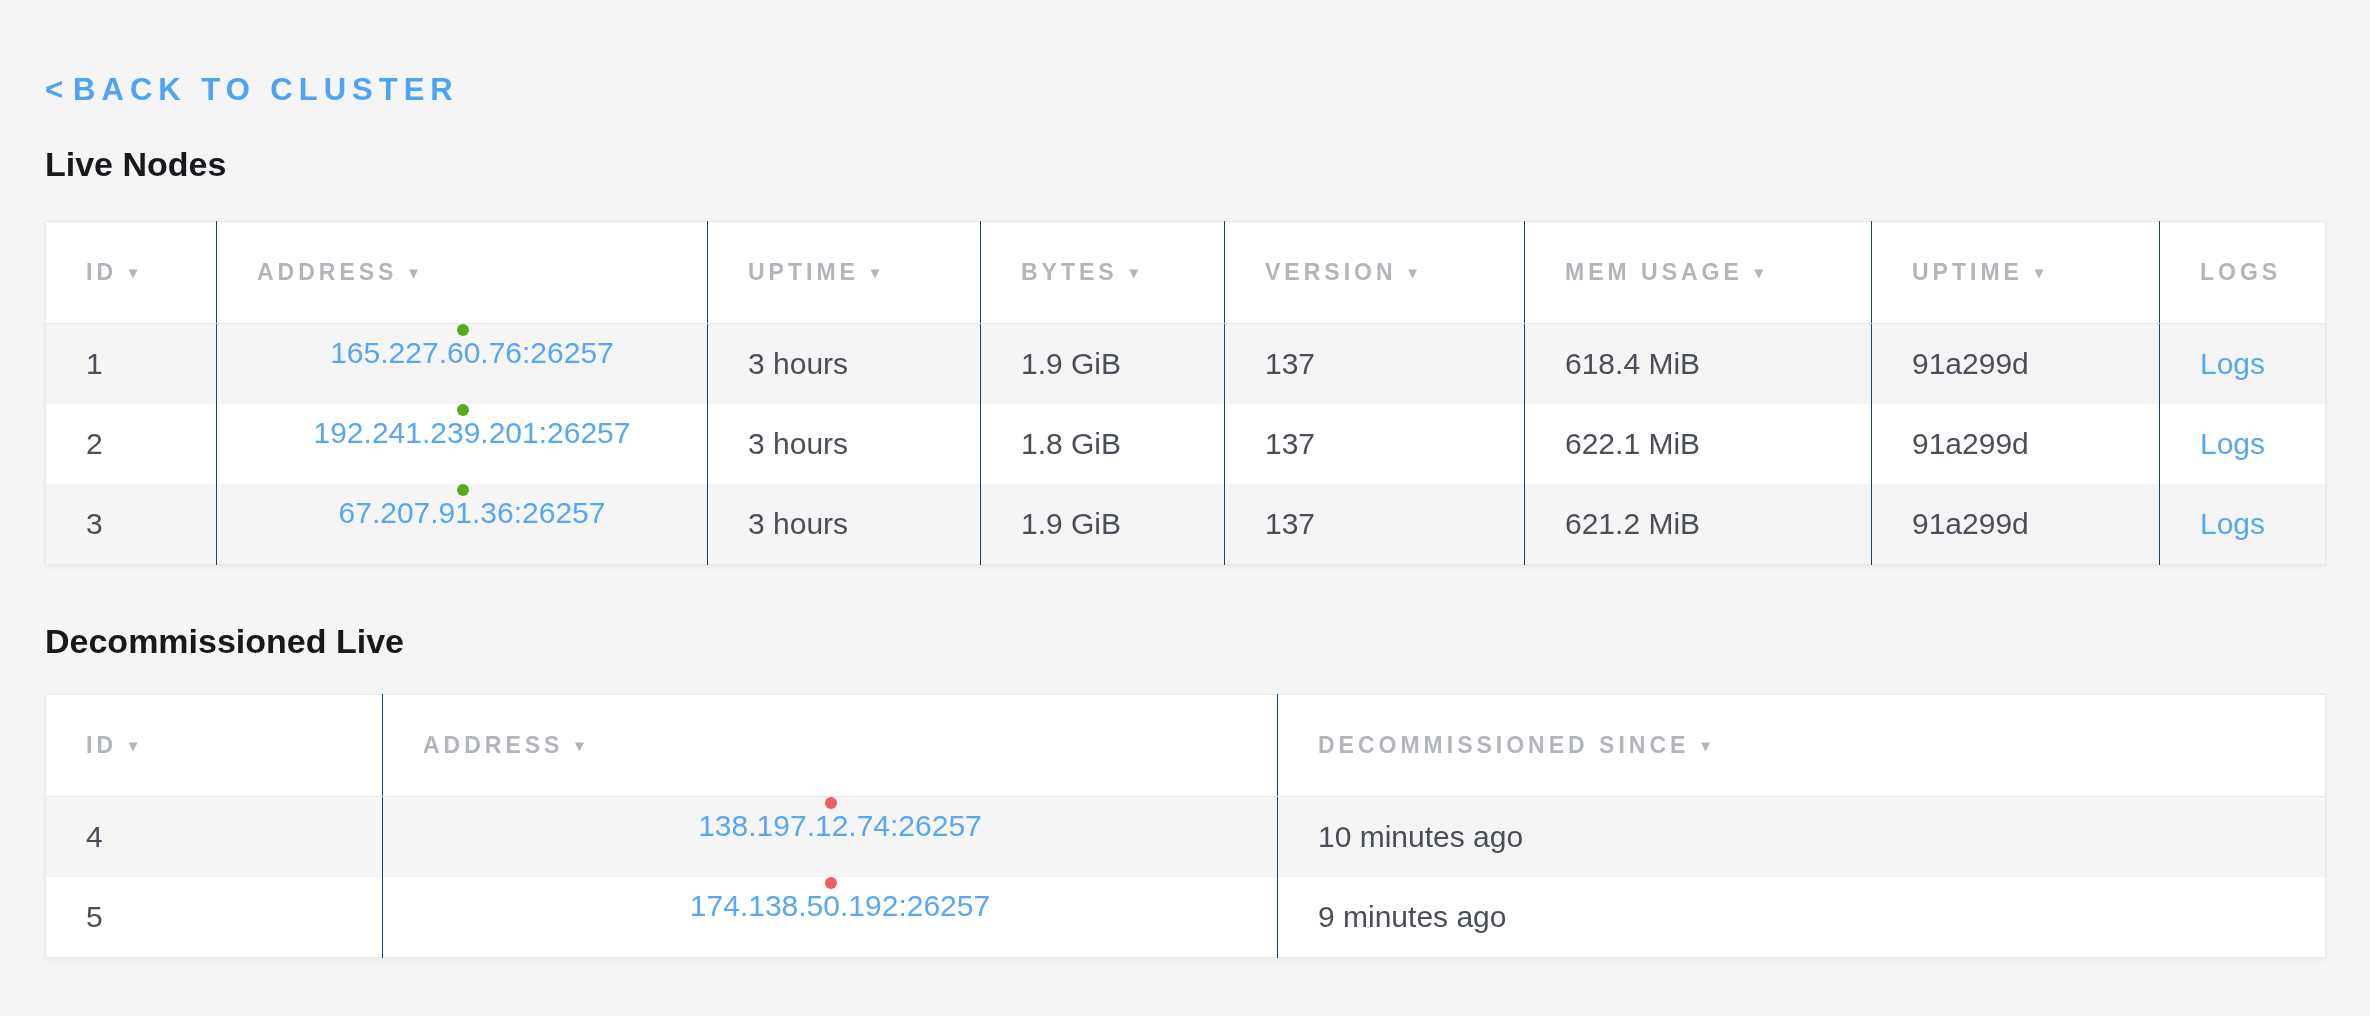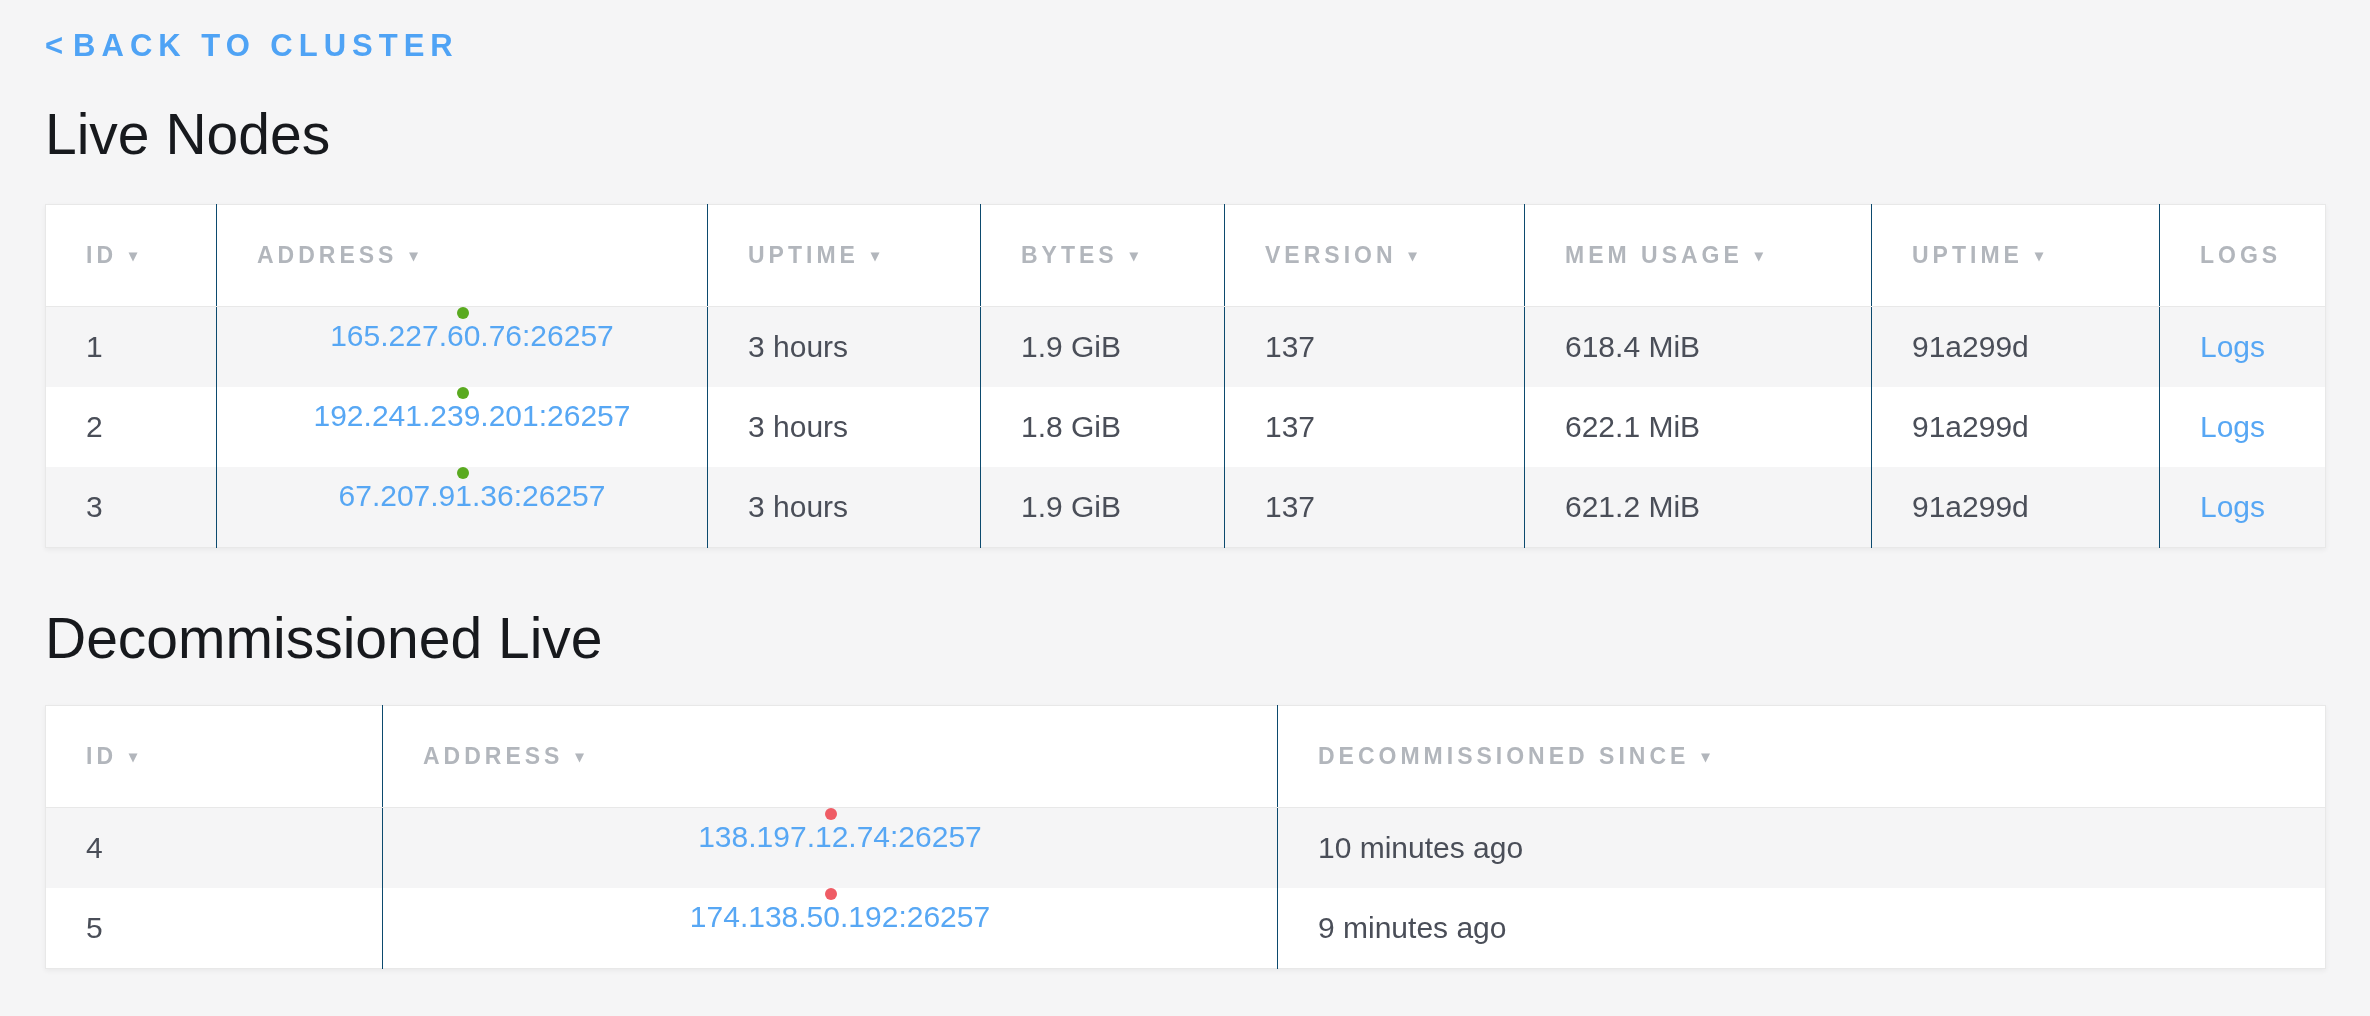--- a/index.html
+++ b/index.html
@@ -3,37 +3,37 @@
 <meta charset="utf-8">
 <style>
   * { box-sizing: border-box; }
   html, body { margin: 0; padding: 0; }
   body {
     width: 2370px; height: 1016px;
     background: #f5f5f6;
     font-family: "Liberation Sans", sans-serif;
     overflow: hidden;
   }
-  .container { padding: 28px 45px 0 45px; }
+  .container { padding: 28px 45px 0 45px; margin-top: 44px; }
 
   .back-link {
     display: inline-block;
     color: #4fa3f5;
     font-size: 31px;
     font-weight: 700;
     letter-spacing: 6px;
     text-decoration: none;
     margin-bottom: 36px;
     cursor: pointer;
   }
   .back-link .chev { margin-right: 10px; letter-spacing: 0; }
 
   .section-title {
-    font-size: 57px;
-    font-weight: 400;
+    font-size: 34px;
+    font-weight: 700;
     color: #17191d;
     margin: 0 0 36px 0;
     line-height: 1.2;
   }
   .section-title.second { margin-top: 56px; margin-bottom: 32px; }
 
   table.nodes {
     width: 2280px;
     table-layout: fixed;
     border-collapse: collapse;

